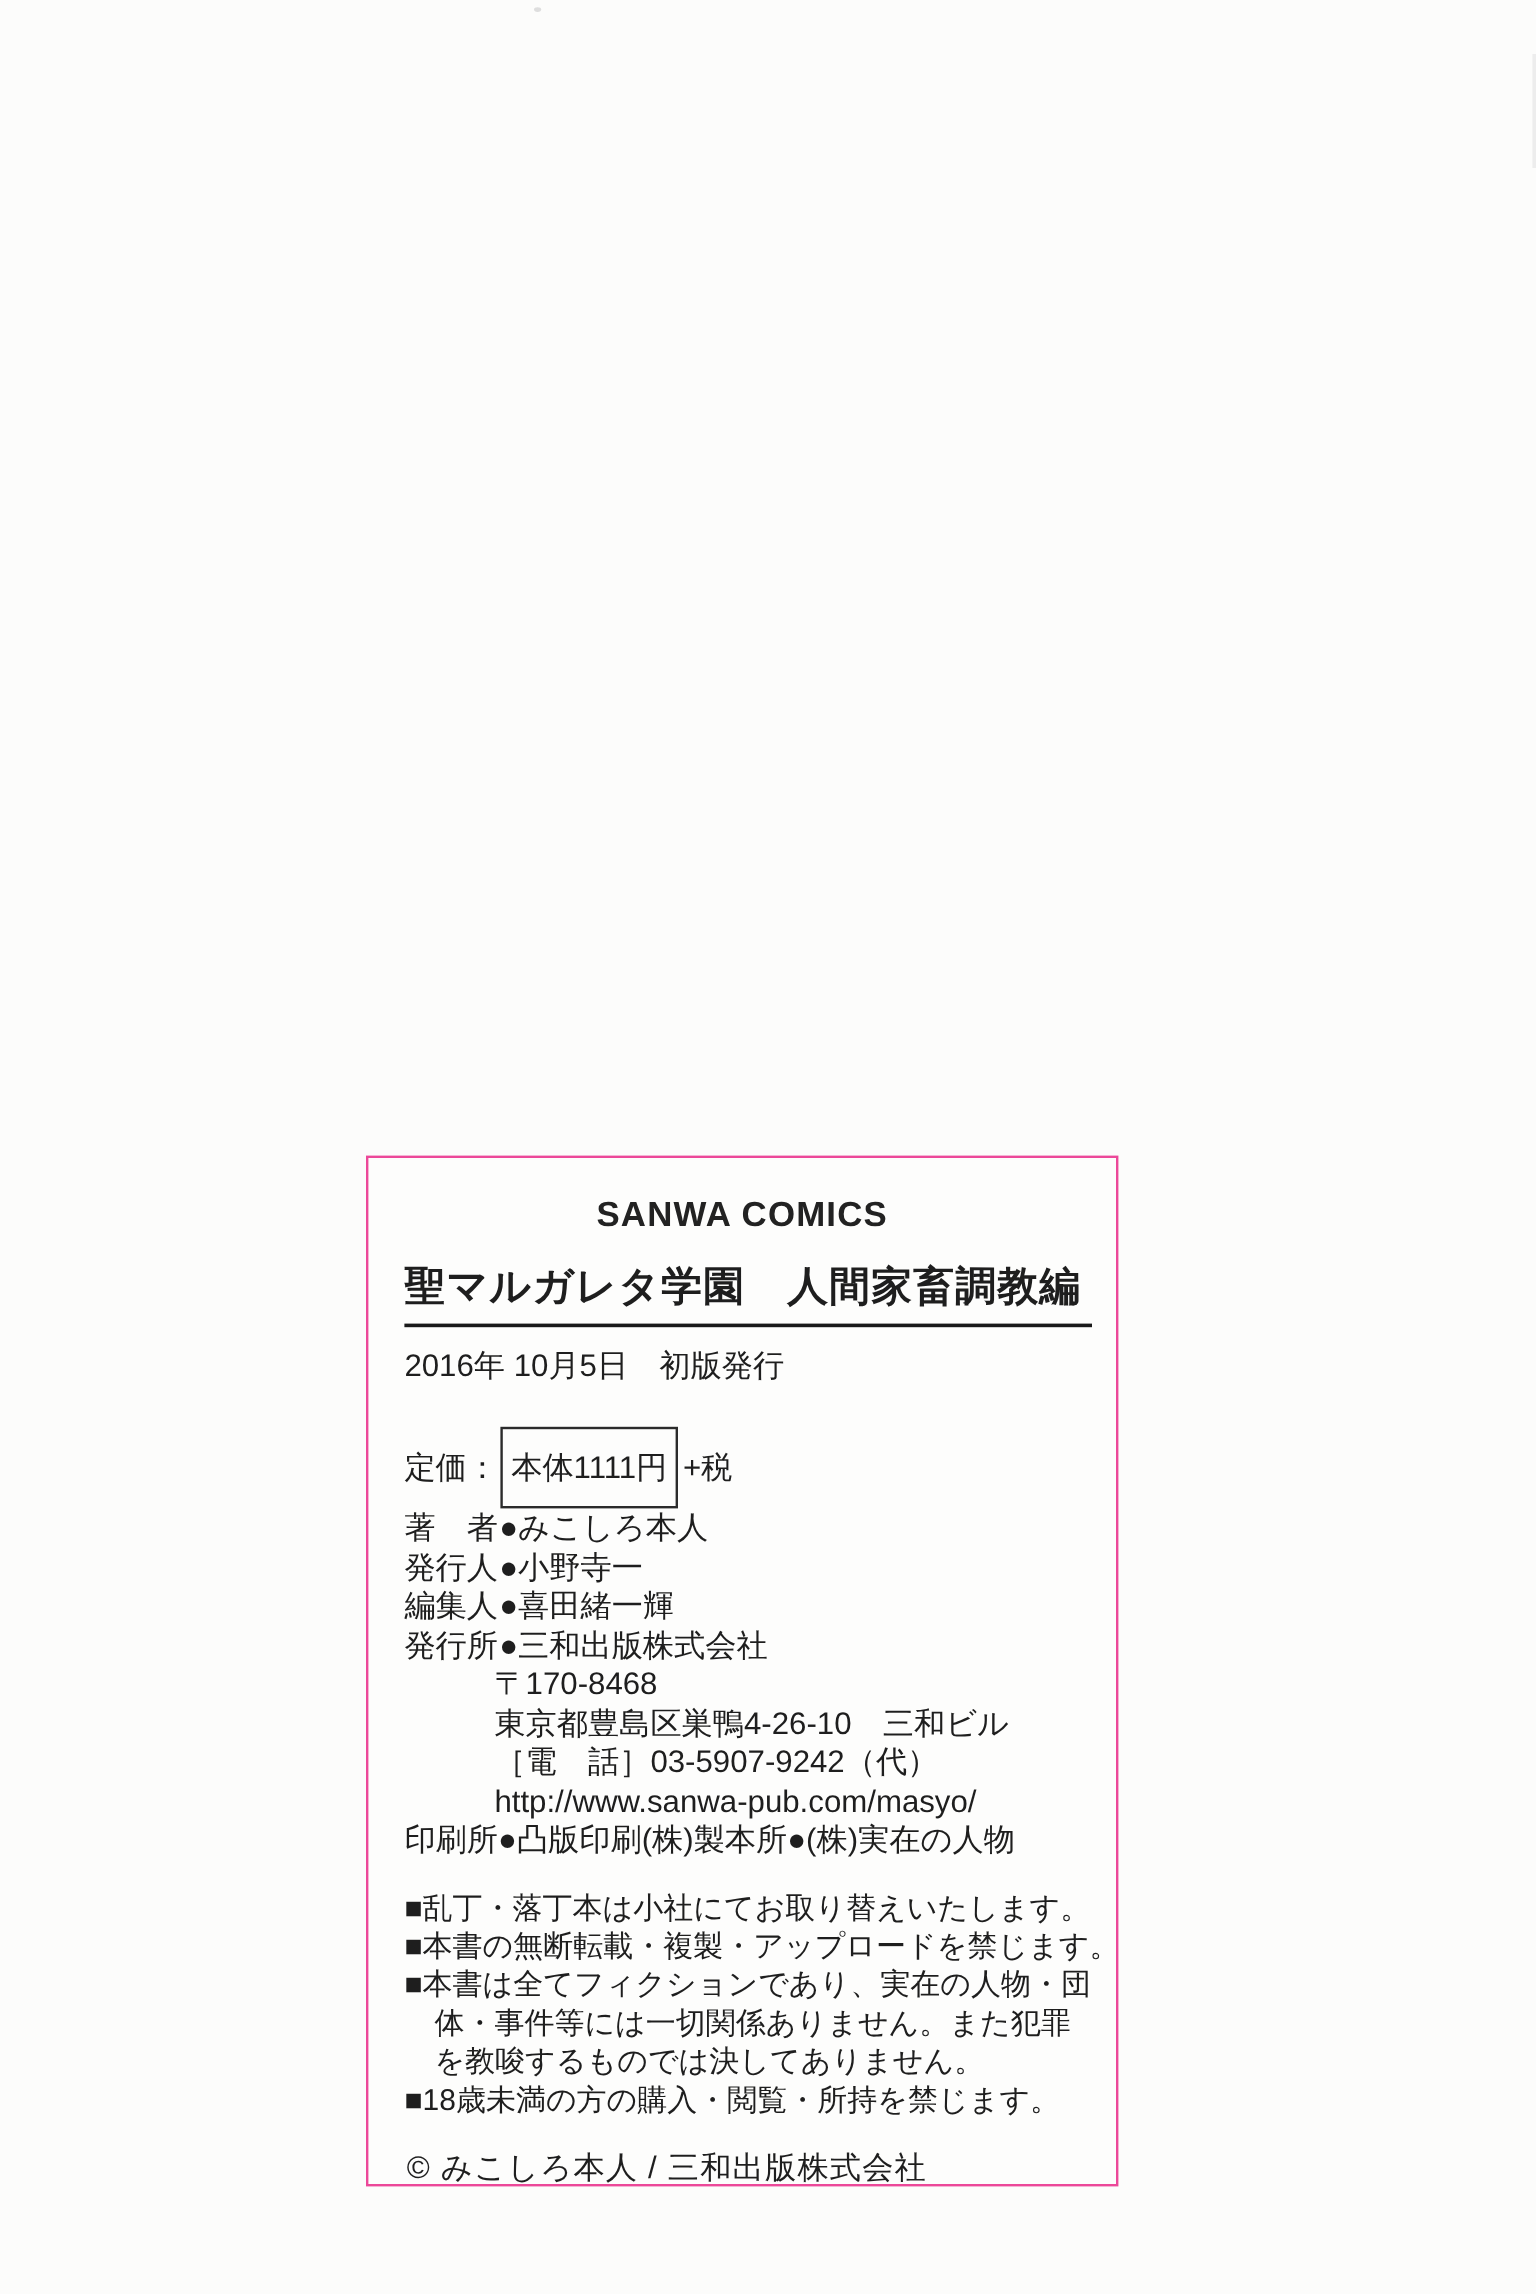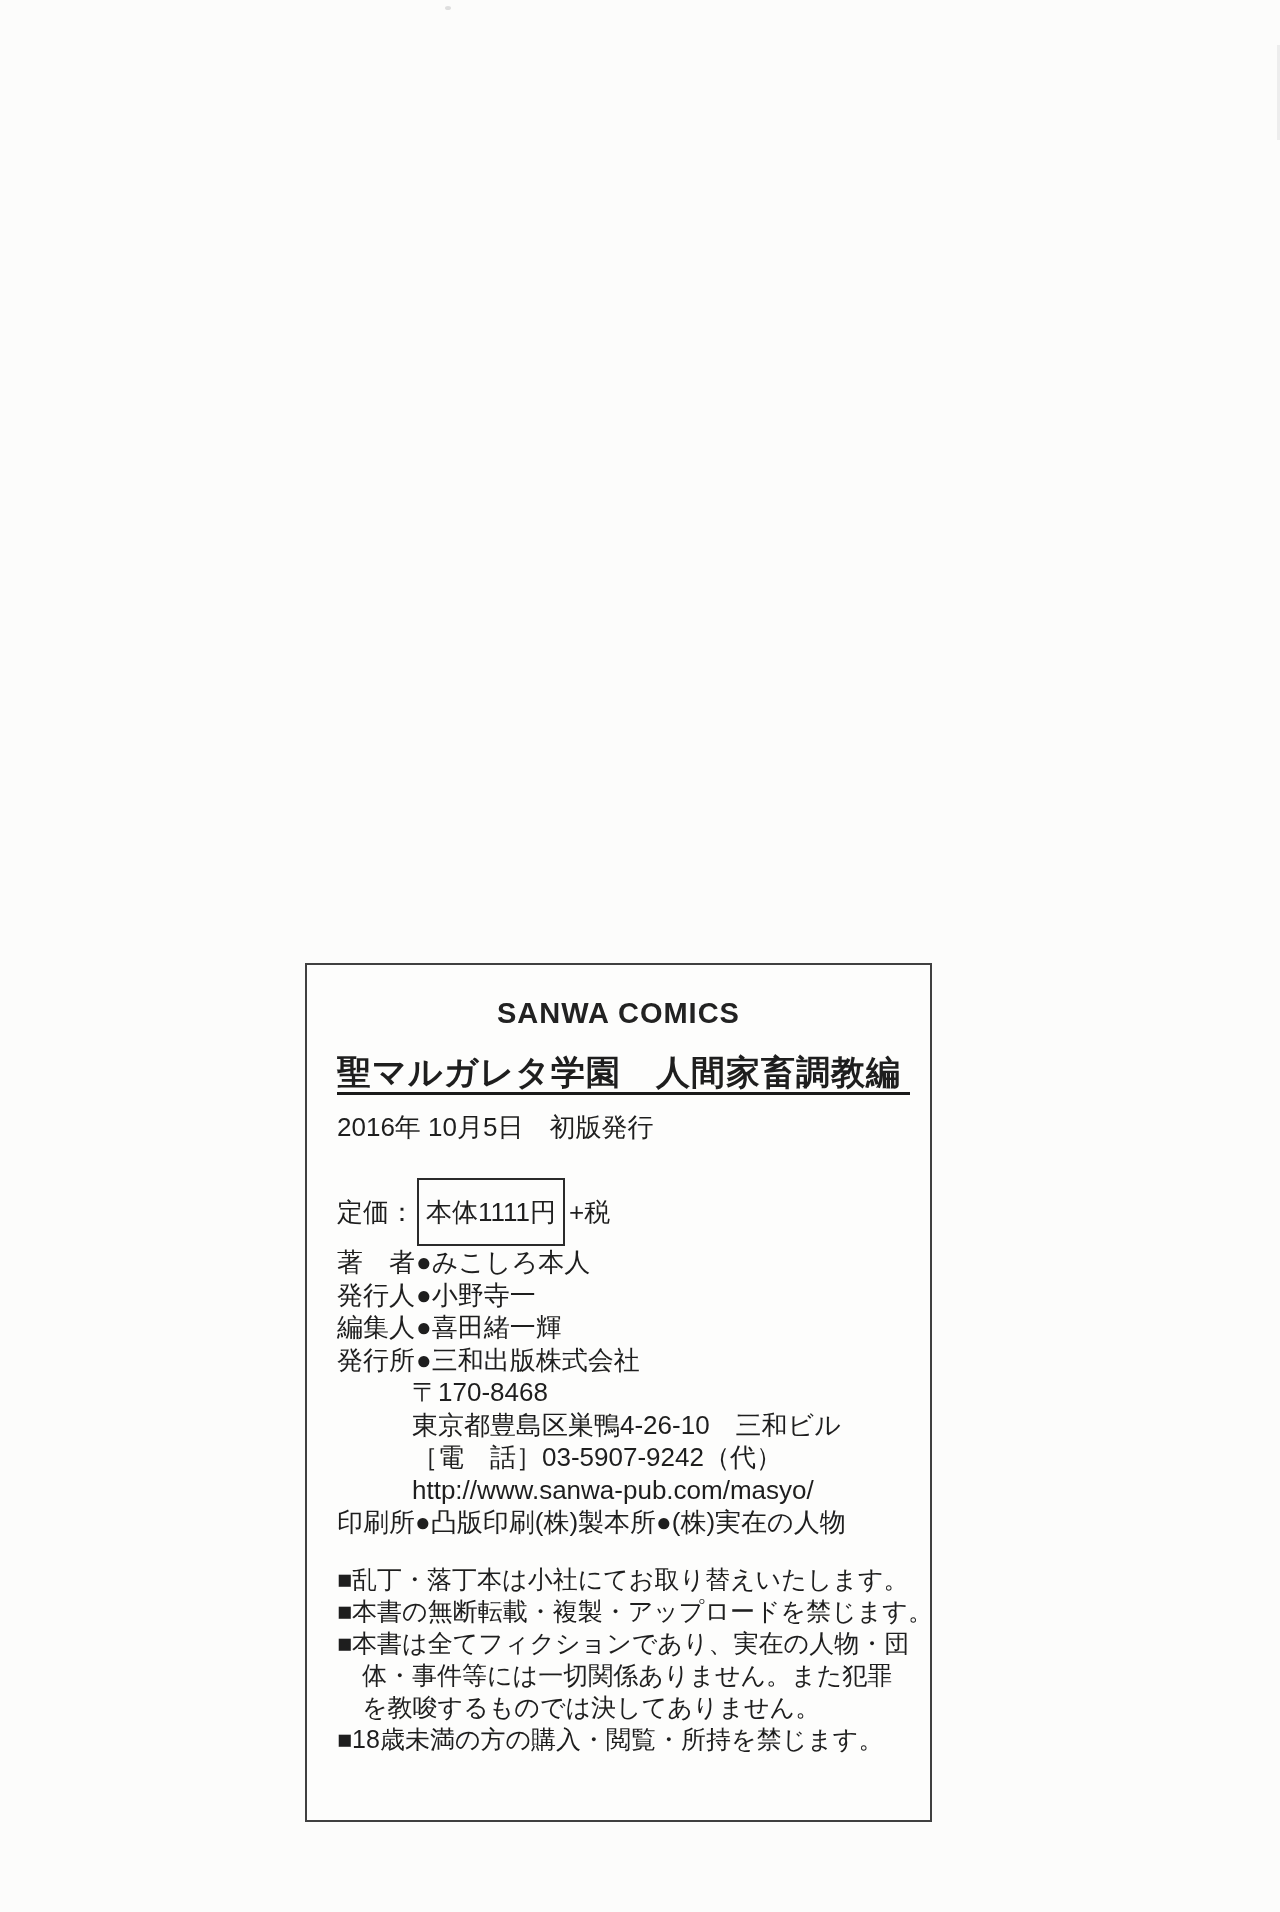--- a/index.html
+++ b/index.html
@@ -17,40 +17,41 @@
   .speck-2 { left: 314px; top: 1800px; width: 4px; height: 4px; background: #d6d6d6; }
   .edge-artifact { position: absolute; right: 0; top: 45px; width: 3px; height: 95px; background: #ededed; }
 
   .box {
     position: absolute;
     left: 305px;
     top: 963px;
     width: 627px;
     height: 859px;
     box-sizing: border-box;
-    border: 2px solid #404040;
+    border: 2px solid #ec4899;
     background: #fdfdfc;
     overflow: hidden;
   }
   .brand {
     margin-top: 33px;
     text-align: center;
     font-weight: bold;
     font-size: 29px;
     line-height: 30px;
     letter-spacing: 1px;
     color: #222;
   }
   .title {
     margin: 26px 20px 0 30px;
     font-family: "Liberation Serif", "DejaVu Serif", serif;
     font-weight: bold;
     font-size: 34px;
     line-height: 38px;
     letter-spacing: 1px;
+    padding-bottom: 11px;
     border-bottom: 3px solid #1a1a1a;
     white-space: nowrap;
   }
   .edition {
     margin: 17px 0 0 30px;
     font-size: 26px;
     line-height: 30px;
     white-space: nowrap;
   }
   .rows {
@@ -136,15 +137,16 @@
 
     <div class="notices">
       <div class="notice">■乱丁・落丁本は小社にてお取り替えいたします。</div>
       <div class="notice">■本書の無断転載・複製・アップロードを禁じます。</div>
       <div class="notice">■本書は全てフィクションであり、実在の人物・団</div>
       <div class="notice indent">体・事件等には一切関係ありません。また犯罪</div>
       <div class="notice indent">を教唆するものでは決してありません。</div>
       <div class="notice">■18歳未満の方の購入・閲覧・所持を禁じます。</div>
     </div>
 
+    <div class="copyright">© みこしろ本人 / 三和出版株式会社</div>
 
   </div>
 </div>
 
 </body></html>

